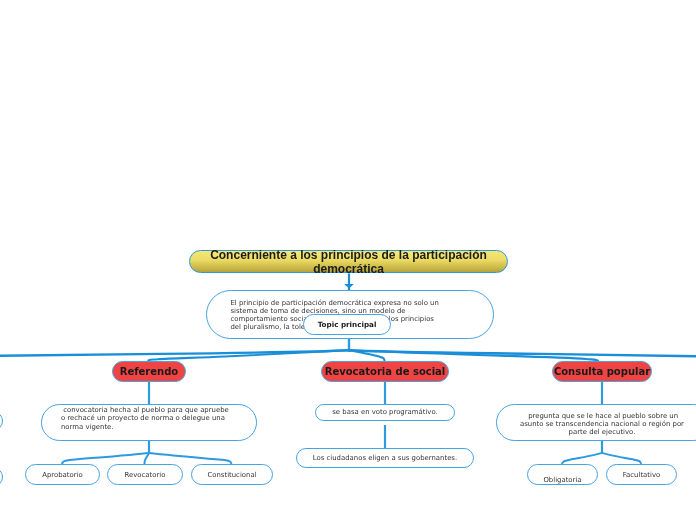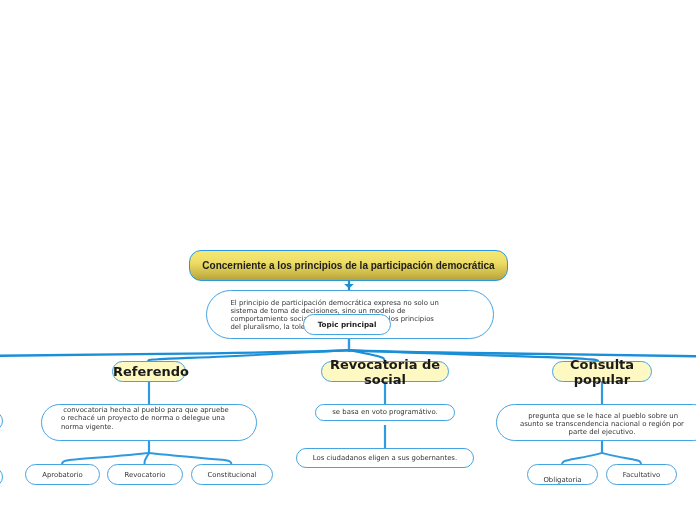--- a/index.html
+++ b/index.html
@@ -7,36 +7,36 @@
   body{width:696px;height:520px;overflow:hidden;
        font-family:"DejaVu Sans","Liberation Sans",sans-serif;
        -webkit-font-smoothing:antialiased;}
   #canvas{position:relative;width:696px;height:520px;background:#fff;}
   svg.links{position:absolute;left:0;top:0;width:696px;height:520px;}
   .node{position:absolute;box-sizing:border-box;display:flex;align-items:center;
         justify-content:center;border:1.5px solid #45a4e2;background:#ffffff;
         color:#1c1c1c;z-index:3;}
   .node .txt{display:block;width:100%;text-align:center;}
   
-  #root{left:189px;top:250px;width:319px;height:31px;border-radius:12px;
+  #root{left:189px;top:250px;width:319px;height:23px;border-radius:12px;
         border:1.6px solid #2d97db;
         background:linear-gradient(180deg,#f4e874 0%,#eddd66 40%,#cbb848 80%,#b5a33c 100%);
-        font-weight:bold;font-size:10px;letter-spacing:0px;
+        font-weight:bold;font-size:12px;letter-spacing:0px;
         font-family:"Liberation Sans",sans-serif;align-items:center;}
   
   #summary{left:206px;top:290px;width:288px;height:49px;border-radius:25px;
            align-items:flex-start;justify-content:flex-start;padding:7.5px 0 0 23.5px;
            font-size:6.9px;line-height:8.3px;color:#333333;text-align:left;z-index:2;}
   #summary .txt{text-align:left;width:213px;}
   
   #floating{left:303px;top:314px;width:88px;height:21px;border-radius:11px;
             font-weight:bold;font-size:7.2px;color:#1a1a1a;z-index:6;}
   
-  .branch{border-radius:11px;background:#fef9c3;font-weight:bold;
-          font-size:13px;color:#1a1a1a;height:21px;}
+  .branch{border-radius:11px;background:#ef4444;font-weight:bold;
+          font-size:10px;color:#1a1a1a;height:21px;}
   #b0{left:112px;top:361px;width:74px;}
   #b1{left:321px;top:361px;width:128px;}
   #b2{left:552px;top:361px;width:100px;}
   
   .desc{font-size:6.9px;line-height:8.3px;color:#333333;}
   #d0{left:41px;top:404px;width:216px;height:37px;border-radius:19px;
       padding:1px 0 0 19px;align-items:flex-start;justify-content:flex-start;}
   #d0 .txt{text-align:left;width:172px;white-space:pre-wrap;}
   #d1{left:315px;top:404px;width:140px;height:17px;border-radius:11px;}
   #d2{left:496px;top:404px;width:216px;height:37px;border-radius:19px;

